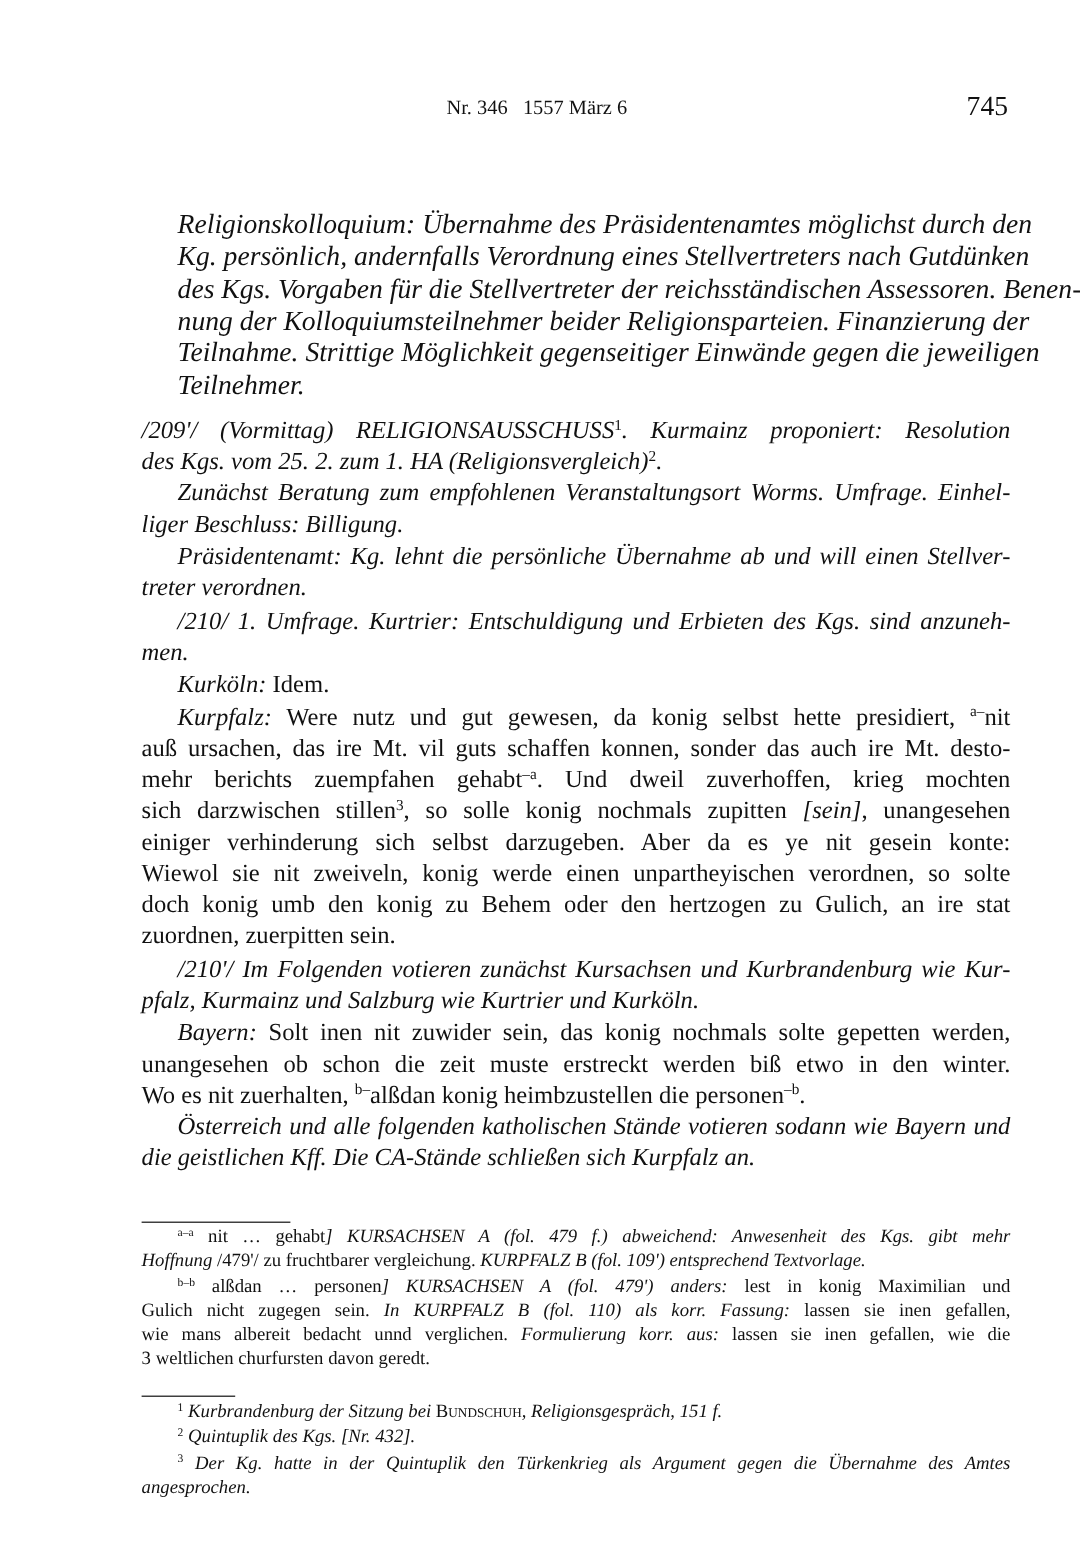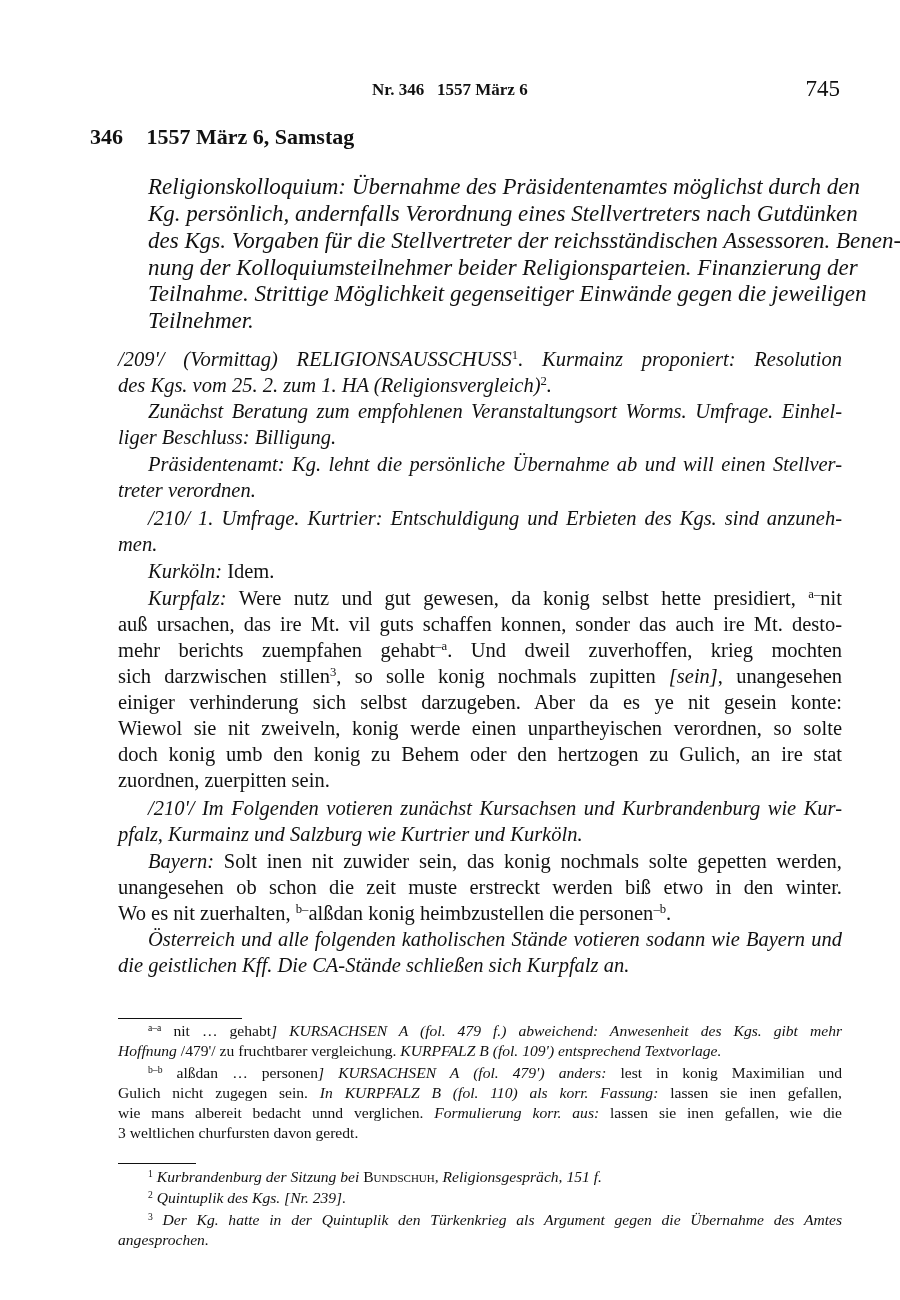--- a/index.html
+++ b/index.html
@@ -1,20 +1,20 @@
 <!DOCTYPE html>
 <html><head>
 <meta charset="utf-8">
 <style>
   html, body { margin: 0; padding: 0; background: #ffffff; }
   body { width: 900px; height: 1300px; position: relative; overflow: hidden;
          font-family: "Liberation Serif", "DejaVu Serif", serif; color: #111; }
   .page { position: absolute; left: 0; top: 0; width: 900px; height: 1300px; }
   .running-head { position: absolute; top: 80px; left: 0; width: 900px; }
-  .rh-center { position: absolute; left: 372px; top: 0; font-size: 17px; font-weight: bold; }
+  .rh-center { position: absolute; left: 372px; top: 0; font-size: 17px; }
   .rh-page { position: absolute; right: 60px; top: -4px; font-size: 23px; text-align: center; }
   .doc-title { position: absolute; left: 90px; top: 124px; font-size: 22px; font-weight: bold; }
   .doc-title .num { margin-right: 18px; }
   .line { position: absolute; white-space: nowrap; }
   .ab { left: 148px; width: 694px; font-style: italic; font-size: 23px; text-align: justify; text-align-last: justify; }
   .ab.last { text-align-last: left; }
   .body-l { left: 118px; width: 724px; font-size: 20.5px; text-align: justify; text-align-last: justify; }
   .body-l.ind { left: 148px; width: 694px; }
   .body-l.last { text-align-last: left; }
   .it { font-style: italic; }
@@ -29,24 +29,20 @@
 </head>
 <body>
 
 <div class="page">
 
   <div class="running-head">
     <span class="rh-center" style="white-space:pre">Nr. 346   1557 März 6</span>
     <span class="rh-page">745</span>
   </div>
 
-  <div class="doc-title">
-    <span class="num">346</span>
-    <span>1557 März 6, Samstag</span>
-  </div>
 
   <div>
     <div class="line ab" style="top:174px">Religionskolloquium: Übernahme des Präsidentenamtes möglichst durch den</div>
     <div class="line ab" style="top:201px">Kg. persönlich, andernfalls Verordnung eines Stellvertreters nach Gutdünken</div>
     <div class="line ab" style="top:228px">des Kgs. Vorgaben für die Stellvertreter der reichsständischen Assessoren. Benen-</div>
     <div class="line ab" style="top:255px">nung der Kolloquiumsteilnehmer beider Religionsparteien. Finanzierung der</div>
     <div class="line ab" style="top:281px">Teilnahme. Strittige Möglichkeit gegenseitiger Einwände gegen die jeweiligen</div>
     <div class="line ab last" style="top:308px">Teilnehmer.</div>
   </div>
 
@@ -92,18 +88,18 @@
 
     <div class="line fn ind" style="top:1064px"><sup>b–b</sup><span> alßdan … personen</span><span class="it">] KURSACHSEN A (fol. 479') anders:</span><span style="white-space:pre"> lest in konig Maximilian und</span></div>
     <div class="line fn" style="top:1084px"><span style="white-space:pre">Gulich nicht zugegen sein. </span><span class="it">In KURPFALZ B (fol. 110) als korr. Fassung:</span><span style="white-space:pre"> lassen sie inen gefallen,</span></div>
     <div class="line fn" style="top:1104px"><span style="white-space:pre">wie mans albereit bedacht unnd verglichen. </span><span class="it">Formulierung korr. aus:</span><span style="white-space:pre"> lassen sie inen gefallen, wie die</span></div>
     <div class="line fn last" style="top:1124px">3 weltlichen churfursten davon geredt.</div>
   </div>
 
   <div class="rule" style="top:1163px; width:78px"></div>
   <div>
     <div class="line fn ind last" style="top:1168px"><sup>1</sup><span class="it" style="white-space:pre"> Kurbrandenburg der Sitzung bei </span><span class="sc">Bundschuh</span><span class="it">, Religionsgespräch, 151 f.</span></div>
-    <div class="line fn ind last" style="top:1189px"><sup>2</sup><span class="it"> Quintuplik des Kgs. [Nr. 239].</span></div>
+    <div class="line fn ind last" style="top:1189px"><sup>2</sup><span class="it"> Quintuplik des Kgs. [Nr. 432].</span></div>
     <div class="line fn ind" style="top:1211px"><sup>3</sup><span class="it"> Der Kg. hatte in der Quintuplik den Türkenkrieg als Argument gegen die Übernahme des Amtes</span></div>
     <div class="line fn it last" style="top:1231px">angesprochen.</div>
   </div>
 
 </div>
 
 </body></html>

